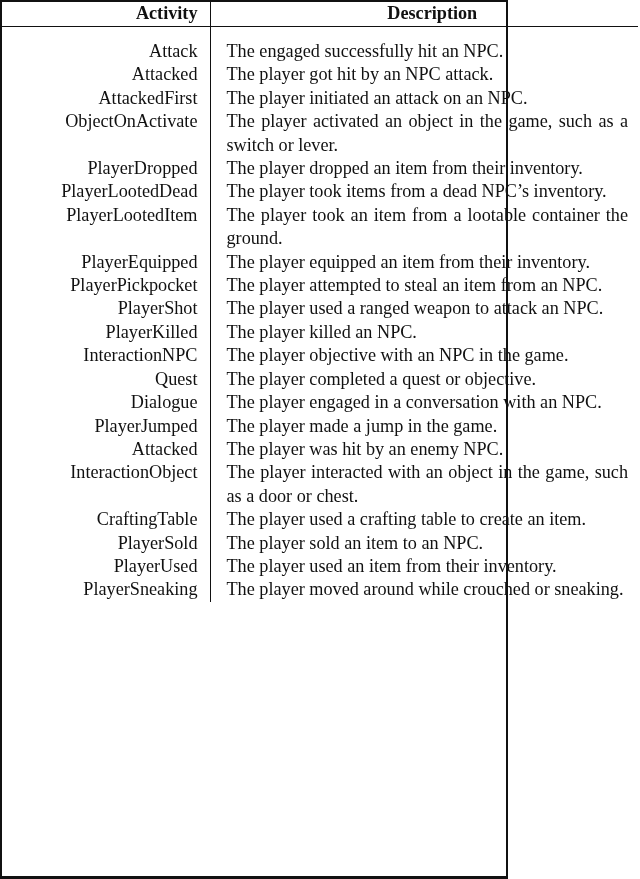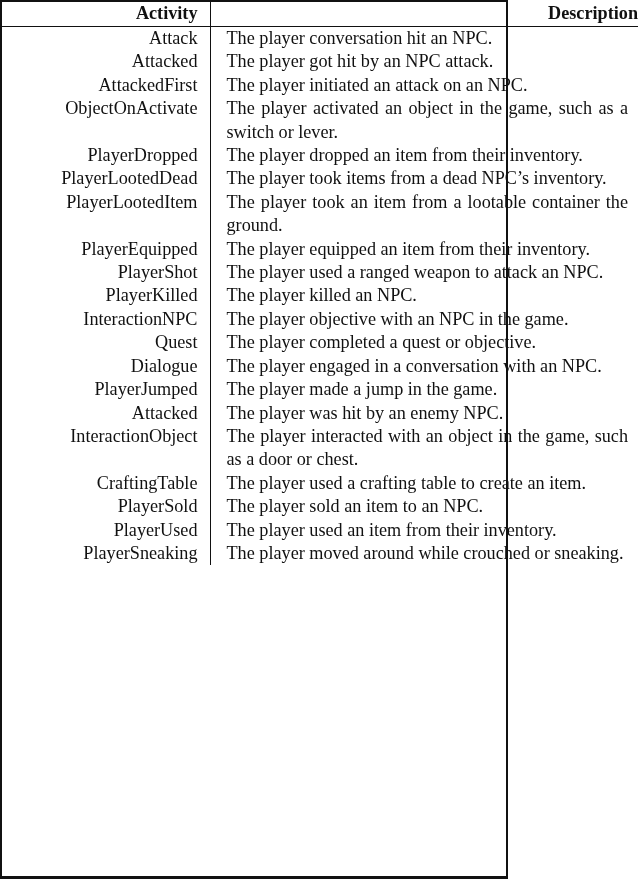--- a/index.html
+++ b/index.html
@@ -43,51 +43,51 @@
       line-height: 22px;
       border-bottom: 1.5px solid #111111;
     }
     th.h-act, td.act {
       text-align: right;
       padding-right: 12px;
       border-right: 1.5px solid #111111;
       white-space: nowrap;
     }
     th.h-desc {
-      text-align: right;
+      text-align: center;
       padding-left: 16px;
       margin-top: 32px;
     }
     td.desc {
       text-align: justify;
       padding-left: 16px;
       padding-right: 10px;
       hyphens: manual;
     }
-    tbody tr:first-child td { padding-top: 0; }
+    tbody tr:first-child td { padding-top: 13px; }
   </style>
 </head>
 <body>
 
 <div class="table-wrap">
   <table>
     <colgroup>
       <col class="c-act">
       <col class="c-desc">
     </colgroup>
     <thead>
       <tr>
         <th class="h-act">Activity</th>
         <th class="h-desc">Description</th>
       </tr>
     </thead>
     <tbody id="table-body">
       <tr>
           <td class="act">Attack</td>
-          <td class="desc">The player conversation hit an NPC.</td>
+          <td class="desc">The engaged successfully hit an NPC.</td>
         </tr>
       <tr>
           <td class="act">Attacked</td>
           <td class="desc">The player got hit by an NPC attack.</td>
         </tr>
       <tr>
           <td class="act">AttackedFirst</td>
           <td class="desc">The player initiated an attack on an NPC.</td>
         </tr>
       <tr>
@@ -102,20 +102,24 @@
           <td class="act">PlayerLootedDead</td>
           <td class="desc">The player took items from a dead NPC’s inventory.</td>
         </tr>
       <tr>
           <td class="act">PlayerLootedItem</td>
           <td class="desc">The player took an item from a lootable con­tainer the ground.</td>
         </tr>
       <tr>
           <td class="act">PlayerEquipped</td>
           <td class="desc">The player equipped an item from their inven­tory.</td>
+        </tr>
+      <tr>
+          <td class="act">PlayerPickpocket</td>
+          <td class="desc">The player attempted to steal an item from an NPC.</td>
         </tr>
       <tr>
           <td class="act">PlayerShot</td>
           <td class="desc">The player used a ranged weapon to attack an NPC.</td>
         </tr>
       <tr>
           <td class="act">PlayerKilled</td>
           <td class="desc">The player killed an NPC.</td>
         </tr>
       <tr>

